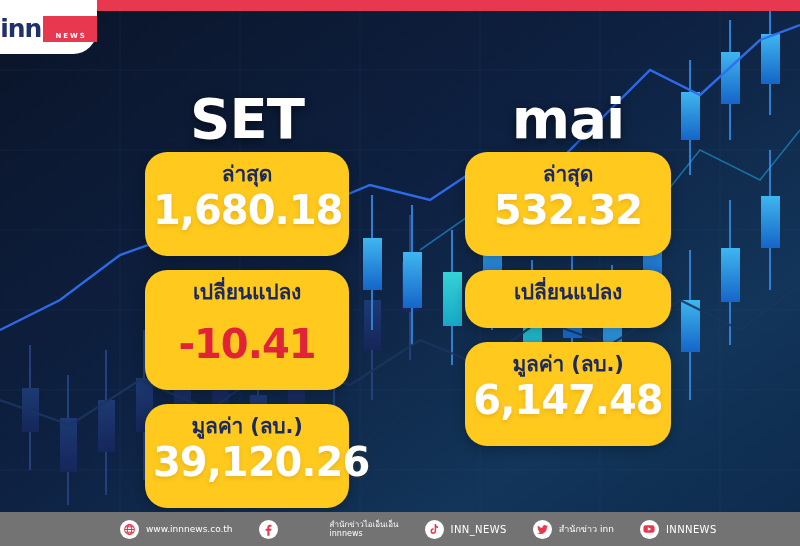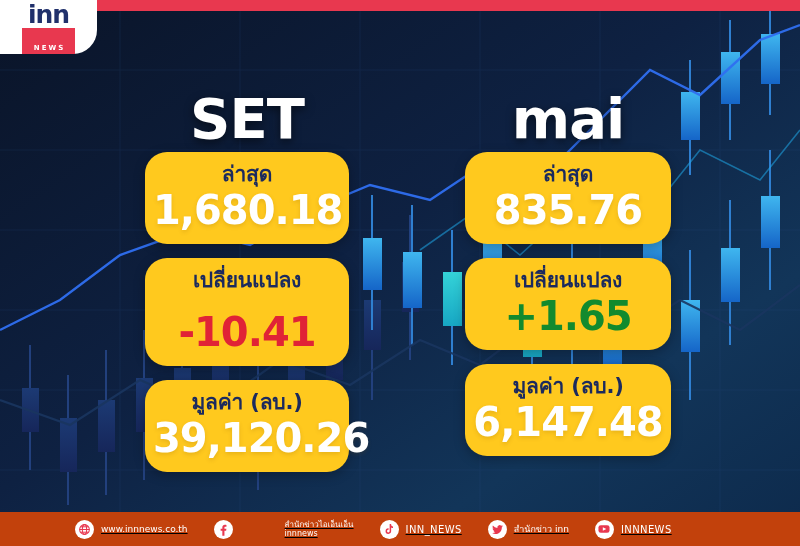--- a/index.html
+++ b/index.html
@@ -30,21 +30,21 @@
     z-index: 6;
   }
 
   
   #logo-plate {
     position: absolute; top: 0; left: 0;
     width: 97px; height: 54px;
     background: #ffffff;
     border-bottom-right-radius: 24px;
     z-index: 8;
-    display: flex; flex-direction: column;
+    display: flex; flex-direction: row;
     align-items: center; justify-content: center;
     gap: 2px;
     padding-top: 4px;
   }
   #logo-word {
     font-family: "DejaVu Sans", sans-serif;
     font-weight: 700;
     font-size: 25px;
     line-height: 22px;
     color: #20306b;
@@ -73,21 +73,21 @@
     font-size: 56px;
     line-height: 62px;
     letter-spacing: -1px;
     text-shadow: 0 3px 10px rgba(0,0,0,.55);
     margin-bottom: 2px;
   }
 
   .card {
     background: #ffc91e;
     border-radius: 22px;
-    padding: 9px 8px 11px;
+    padding: 9px 8px 23px;
     text-align: center;
     margin-bottom: 14px;
     box-shadow: 0 3px 12px rgba(0,0,0,.28);
   }
   .card-label {
     color: #1b2a5e;
     font-size: 21px;
     font-weight: 700;
     line-height: 26px;
     letter-spacing: -0.2px;
@@ -99,26 +99,25 @@
     letter-spacing: -1px;
   }
   .v-white { color: #ffffff; text-shadow: 0 2px 4px rgba(120,80,0,.18); }
   .v-red   { color: #e02336; margin-top: 16px; }
   .v-green { color: #128a2e; }
 
   
   #footer {
     position: absolute; left: 0; bottom: 0;
     width: 800px; height: 34px;
-    background: #c2410c;
+    background: #737373;
     z-index: 7;
     display: flex; align-items: center;
-    padding-left: 75px;
+    padding-left: 120px;
     gap: 26px;
-    text-decoration: underline;
   }
   .f-item { display: flex; align-items: center; gap: 7px; }
   .f-icon {
     width: 19px; height: 19px; flex: 0 0 19px;
     border-radius: 50%;
     background: #ffffff;
     display: flex; align-items: center; justify-content: center;
   }
   .f-icon svg { display: block; }
   .f-text {
@@ -309,26 +308,25 @@
       <div class="card-label">มูลค่า (ลบ.)</div>
       <div class="card-value v-white">39,120.26</div>
     </div>
   </div>
 
   <div class="col" id="col-mai">
     <div class="index-title">mai</div>
 
     <div class="card">
       <div class="card-label">ล่าสุด</div>
-      <div class="card-value v-white">835.76</div>
+      <div class="card-value v-white">532.32</div>
     </div>
 
     <div class="card">
       <div class="card-label">เปลี่ยนแปลง</div>
-      <div class="card-value v-green">+1.65</div>
     </div>
 
     <div class="card">
       <div class="card-label">มูลค่า (ลบ.)</div>
       <div class="card-value v-white">6,147.48</div>
     </div>
   </div>
 
   <div id="footer">
 

